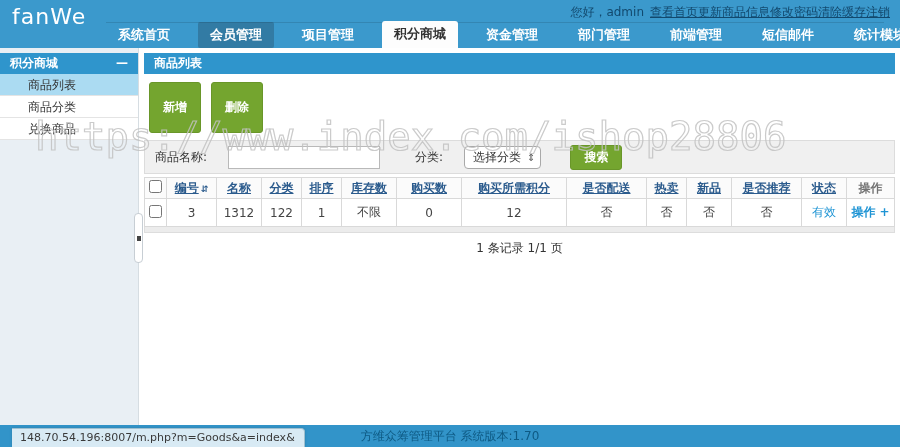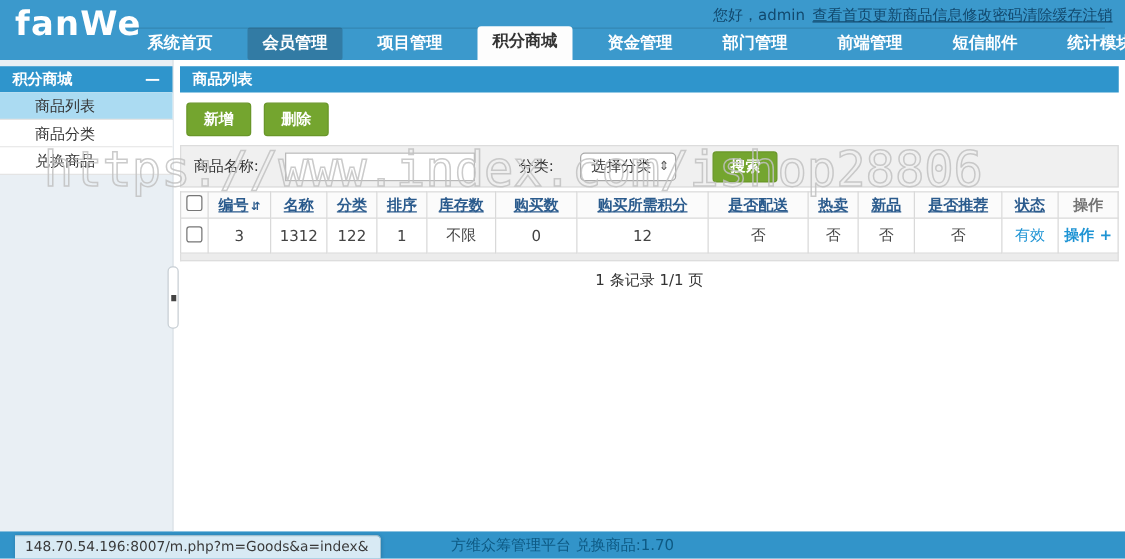--- a/index.html
+++ b/index.html
@@ -6,21 +6,21 @@
   html,body { width:900px; height:447px; overflow:hidden; }
   body {
     font-family:"DejaVu Sans","Liberation Sans",sans-serif;
     font-size:12px; color:#333; background:#fff; position:relative;
   }
 
   
   .header { height:48px; background:#3b99cc; position:relative; }
   .logo {
     position:absolute; left:12px; top:4px; color:#fff;
-    font-size:27px; font-weight:bold; letter-spacing:1px;
+    font-size:22px; font-weight:normal; letter-spacing:1px;
     font-family:"DejaVu Sans",sans-serif;
   }
   .top-links {
     position:absolute; right:10px; top:4px; color:#12496e;
     font-size:12px; display:flex; gap:6px; align-items:center;
   }
   .top-links .greeting { text-decoration:none; }
   .top-links a { color:#12496e; text-decoration:underline; cursor:pointer; }
   .nav {
     position:absolute; left:106px; bottom:0; height:26px;
@@ -62,21 +62,21 @@
 
   
   .main { flex:1; padding:5px 5px 0 5px; background:#fff; position:relative; }
   .panel-head {
     background:#2f95cc; height:21px; line-height:21px; padding:0 10px;
     color:#fff; font-weight:bold; font-size:12px;
   }
   .btn-row { padding:8px 5px 7px 5px; display:flex; gap:10px; }
   .btn-green {
     background:#74a52f; color:#fff; font-weight:bold; font-size:12px;
-    border:1px solid #699629; border-radius:3px; padding:4px 13px; cursor:pointer;
+    border:1px solid #699629; border-radius:3px; padding:16px 13px; cursor:pointer;
     font-family:inherit;
   }
   .filter-panel {
     background:#f0f0f0; border:1px solid #dcdcdc; height:34px;
     display:flex; align-items:center; padding:0 10px; gap:21px; font-size:12px;
   }
   .filter-panel label { color:#333; }
   .name-input {
     width:152px; height:23px; border:1px solid #b9b9b9; background:#fff; padding:0 4px; font-size:12px;
     font-family:inherit;
@@ -235,18 +235,18 @@
           </tr>
         </tbody>
     </table>
     <div class="table-foot-strip"></div>
 
     <div class="pagination">1 条记录 1/1 页</div>
   </div>
 </div>
 
 <div class="footer-bar">
-  <span>方维众筹管理平台 兑换商品:1.70</span>
+  <span>方维众筹管理平台 系统版本:1.70</span>
 </div>
 
 <div class="status-tooltip">148.70.54.196:8007/m.php?m=Goods&amp;a=index&amp;</div>
 
 <div class="watermark">https://www.index.com/ishop28806</div>
 
 </body></html>

